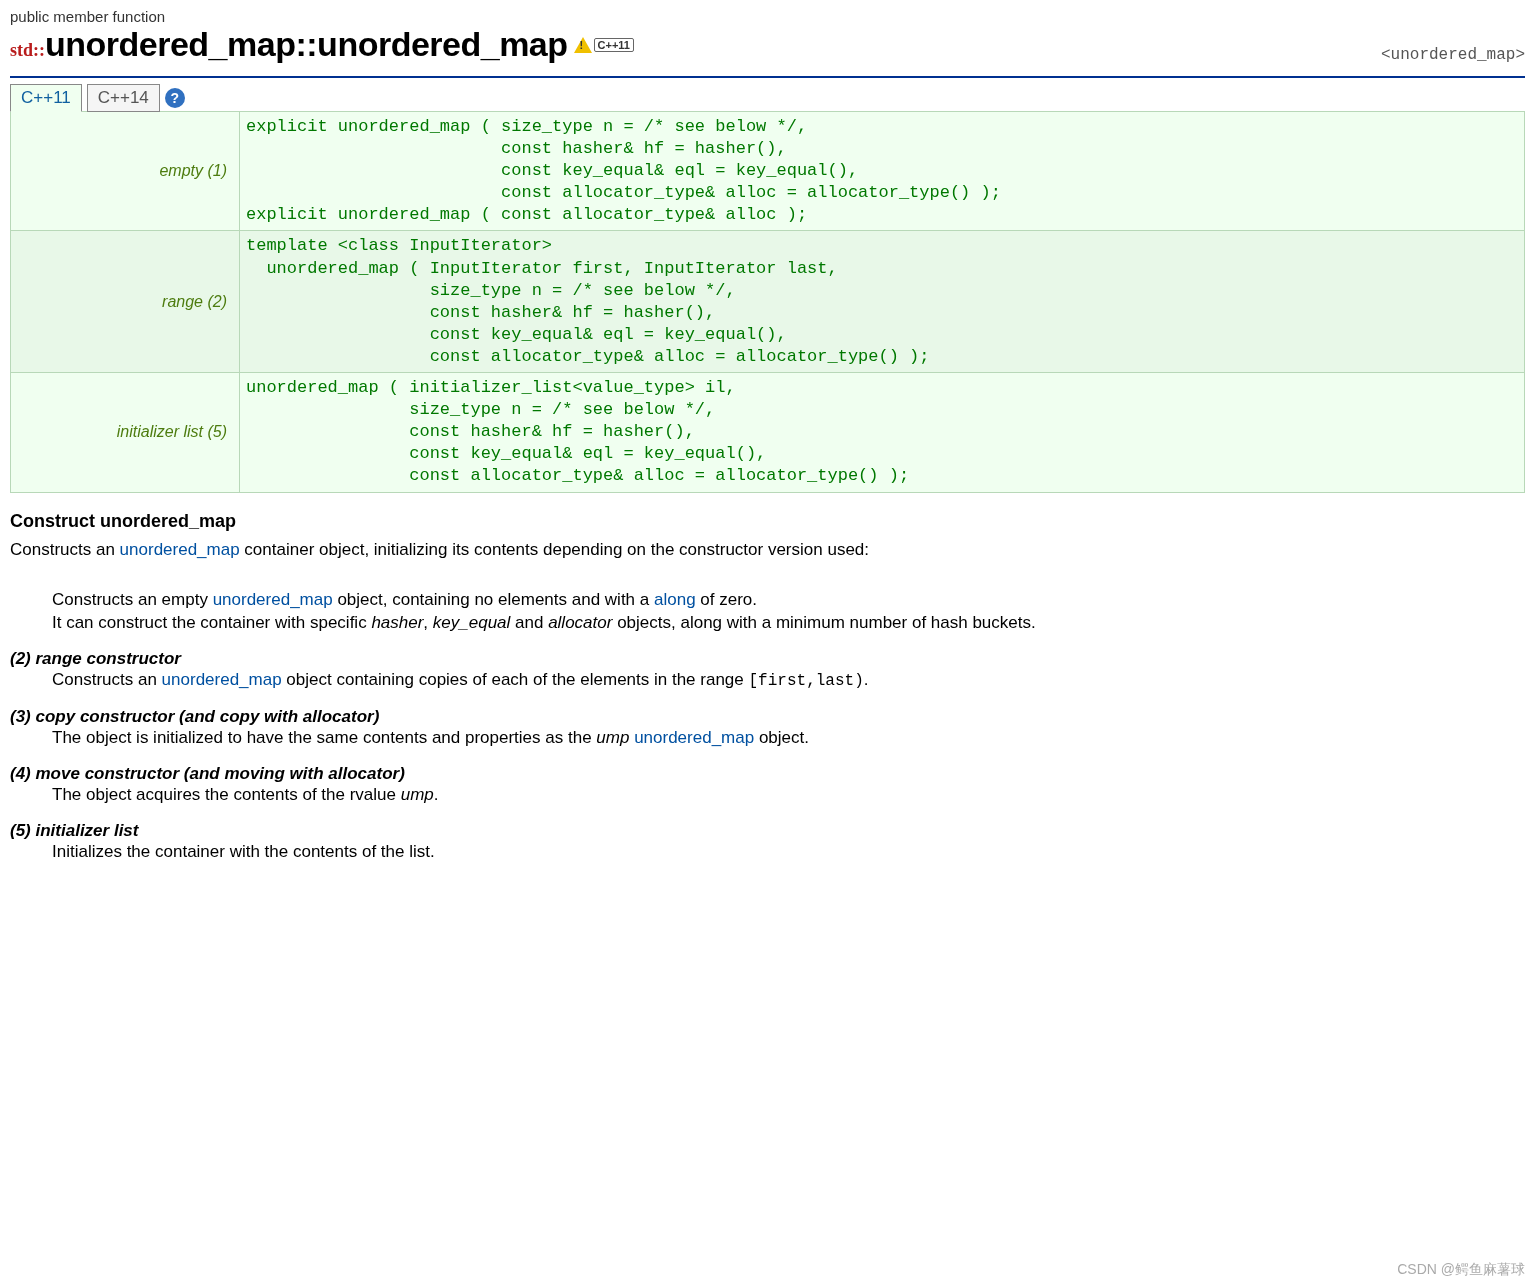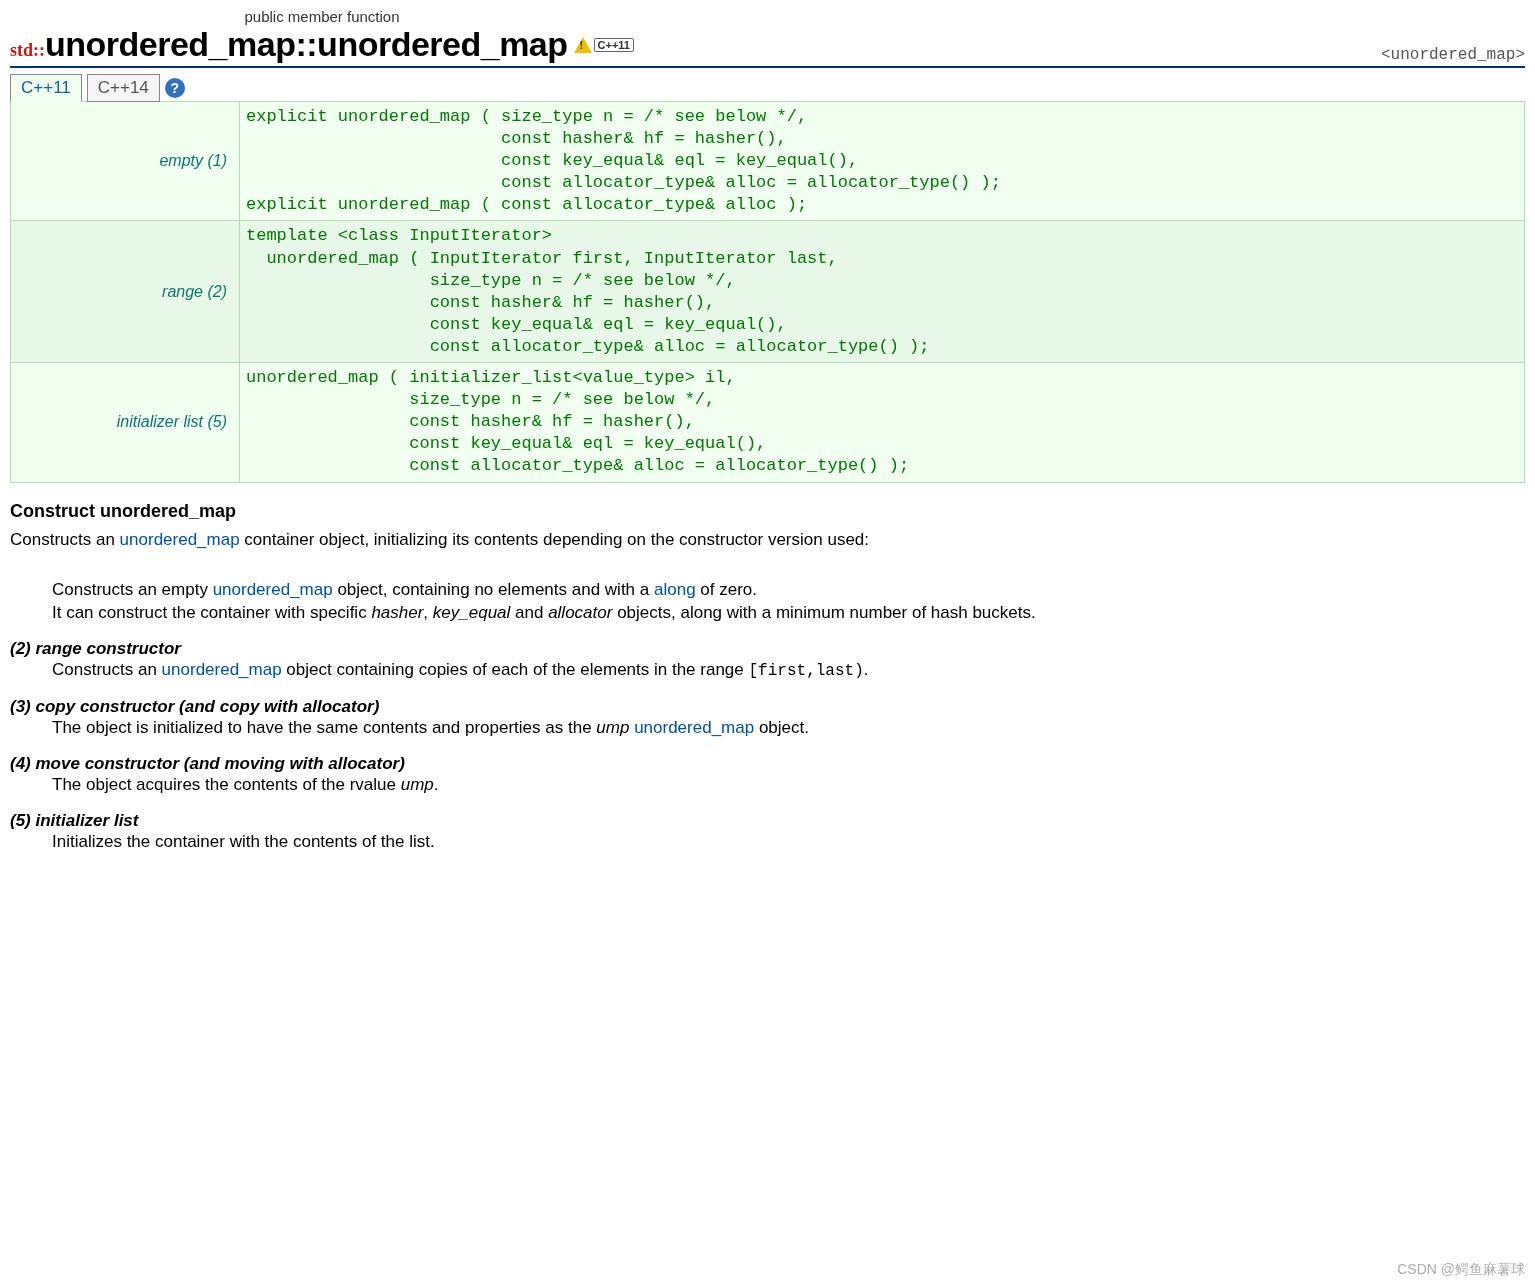--- a/index.html
+++ b/index.html
@@ -8,23 +8,22 @@
     color: #000;
     margin: 0;
     padding: 8px 10px;
     background: #fff;
   }
   .header-row {
     display: flex;
     align-items: flex-end;
     justify-content: space-between;
     border-bottom: 2px solid #003090;
-    padding-bottom: 2px;
+    padding-bottom: 12px;
     margin-bottom: 6px;
-    text-align: center;
   }
   .subtitle {
     font-size: 15px;
     color: #333;
   }
   .title-line {
     display: flex;
     align-items: center;
     gap: 6px;
   }
@@ -121,21 +120,21 @@
     background: #f0fff0;
   }
   .proto-table td {
     border: 1px solid #b8d8b8;
     padding: 4px 6px;
     vertical-align: middle;
   }
   .proto-table td.label {
     width: 210px;
     text-align: right;
-    color: #0f766e;
+    color: #4d7c0f;
     font-style: italic;
     font-family: Verdana, Arial, sans-serif;
     font-size: 16px;
     padding-right: 12px;
   }
   .proto-table tr.alt td { background: #e8f8e8; }
   .proto-table td.code {
     color: #007800;
     white-space: pre;
     line-height: 1.3;

